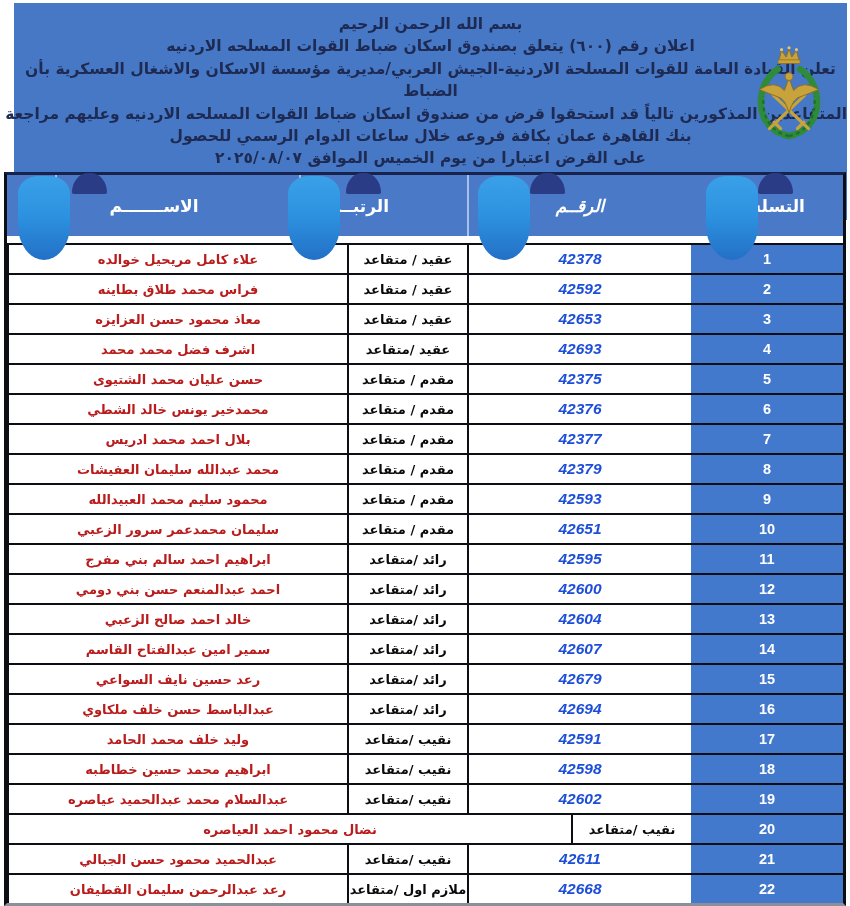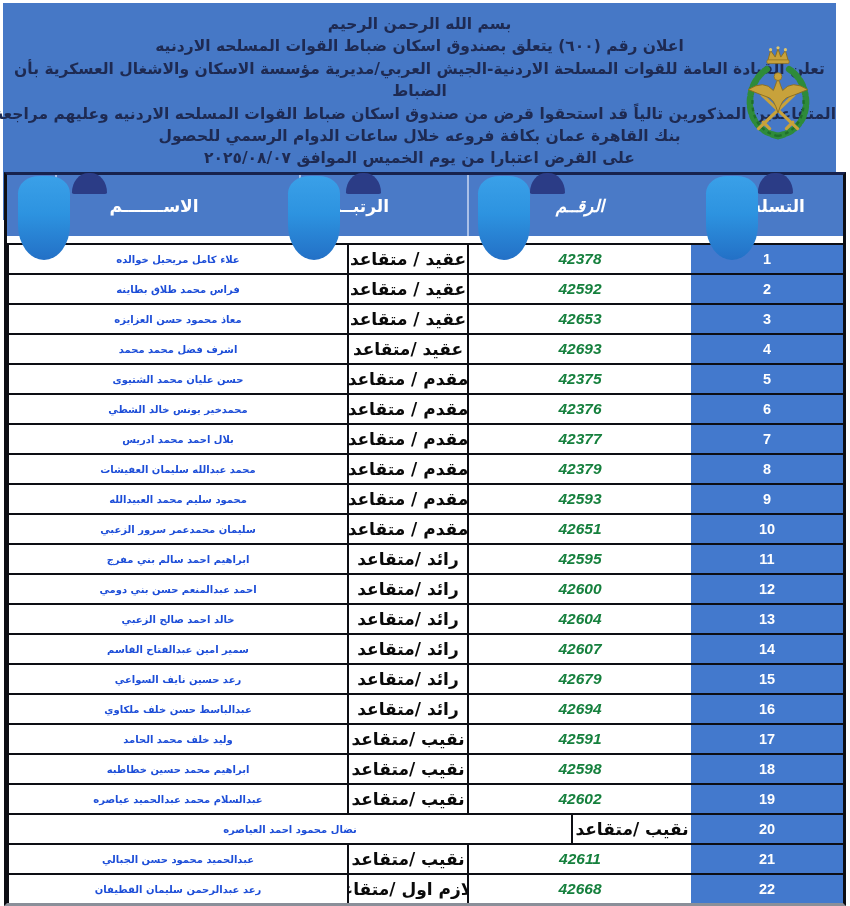--- a/index.html
+++ b/index.html
@@ -13,21 +13,21 @@
     --text-dark:#1e2a52;
   }
   *{box-sizing:border-box;margin:0;padding:0;}
   html,body{background:#ffffff;}
   body{
     width:850px;height:906px;position:relative;overflow:hidden;
     font-family:"DejaVu Sans",sans-serif;
   }
   
   .banner{
-    position:absolute;left:3px;top:3px;width:833px;height:217px;
+    position:absolute;left:14px;top:3px;width:833px;height:217px;
     background:var(--banner-bg);
     color:var(--text-dark);
     text-align:center;
     padding-top:10px;
   }
   .banner-line{
     font-size:15.5px;font-weight:bold;line-height:22.4px;
     white-space:nowrap;
   }
   .emblem{
@@ -67,24 +67,24 @@
   .w-rank{width:120px;}
   .w-name{flex:1;}
   .cell.vline{border-left:2.6px solid var(--border-dark);}
   .serial-cell{
     background:var(--serial-bg);color:#fff;
     font-family:"Liberation Sans","DejaVu Sans",sans-serif;
     font-weight:bold;font-size:14.5px;
   }
   .number-cell{
     font-family:"Liberation Sans","DejaVu Sans",sans-serif;
-    font-weight:bold;font-size:15.5px;color:#15803d;text-align:center;
-  }
-  .rank-cell{font-weight:bold;font-size:17px;color:#0a0a0a;white-space:nowrap;}
-  .name-cell{font-weight:bold;font-size:10px;color:#1d4ed8;white-space:nowrap;}
+    font-weight:bold;font-size:15.5px;color:#1d4ed8;text-align:center;
+  }
+  .rank-cell{font-weight:bold;font-size:13px;color:#0a0a0a;white-space:nowrap;}
+  .name-cell{font-weight:bold;font-size:13px;color:#b91c1c;white-space:nowrap;}
   
   .balloon{
     position:absolute;top:1px;width:52px;height:84px;z-index:6;
     background:linear-gradient(180deg,#3aa0e8 0%,var(--balloon) 45%,var(--balloon-dark) 100%);
     border-radius:22px 22px 27px 27px / 18px 18px 36px 36px;
   }
   .dome{
     position:absolute;top:-2px;width:35px;height:21px;z-index:5;
     background:var(--dome);
     border-radius:50% 50% 8% 8% / 100% 100% 8% 8%;

